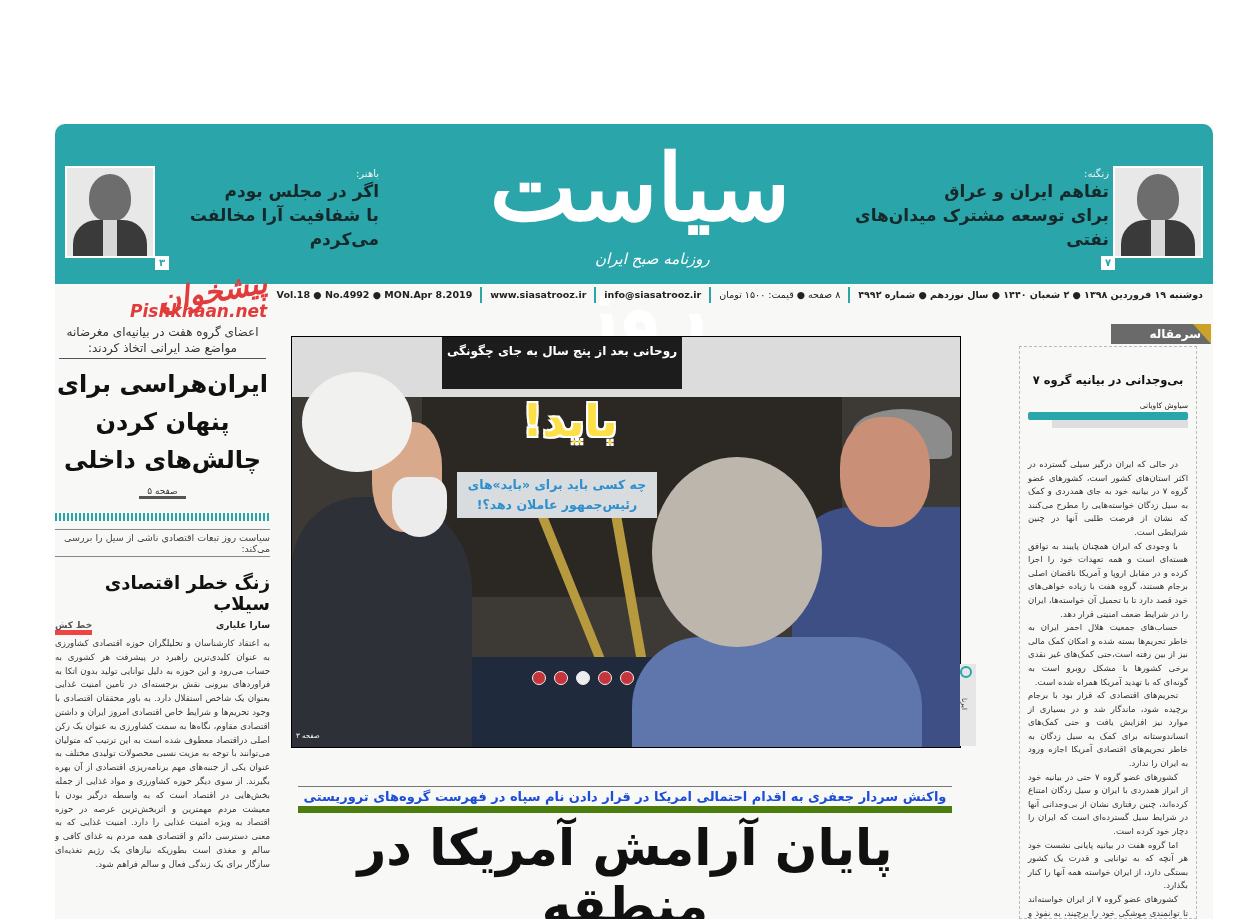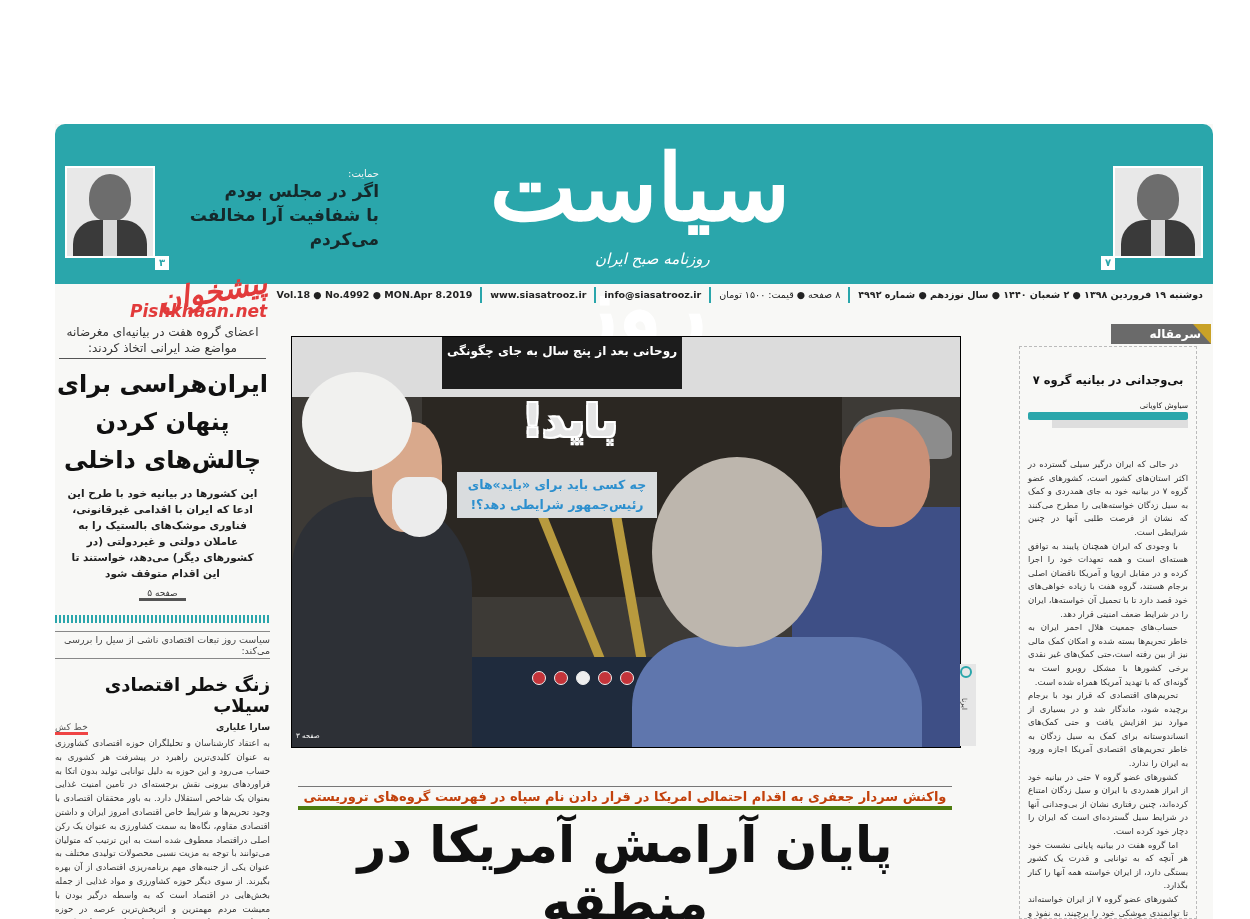--- a/index.html
+++ b/index.html
@@ -32,52 +32,52 @@
   .leftcol { position:absolute; left:0; top:200px; width:215px; direction:rtl; text-align:center; }
   .kicker { font-size:12px; color:#333; line-height:16px; border-bottom:1px solid #555; padding-bottom:2px; margin:0 4px; }
   .lead-title { font-size:24px; font-weight:bold; line-height:38px; margin-top:6px; color:#111; }
   .lead-body { font-size:10.5px; font-weight:bold; line-height:16px; color:#222; margin-top:6px; padding:0 8px; }
   .more-link { font-size:9px; color:#333; margin-top:6px; display:inline-block; border-bottom:3px solid #555; padding:0 8px; }
   .dotrule { height:8px; margin:14px 0 8px; background:repeating-linear-gradient(90deg,#2aa6ab 0 2px,transparent 2px 4px); }
   .kicker2 { font-size:9.5px; color:#444; border-top:1px solid #888; border-bottom:1px solid #888; padding:2px 0; text-align:right; }
   .title2 { font-size:18px; font-weight:bold; text-align:right; margin-top:15px; color:#111; }
   .byline-row { display:flex; justify-content:space-between; margin-top:6px; font-size:9px; }
   .byline { font-weight:bold; color:#222; }
-  .byline-tag { color:#555; border-bottom:3px solid #ef4444; }
+  .byline-tag { color:#555; border-bottom:5px solid #ef4444;font-weight:bold; }
   .body-text { font-size:8.6px; line-height:13.8px; color:#333; text-align:justify; margin-top:2px; }
   
   .photo { position:absolute; left:236px; top:212px; width:668px; height:410px; background:#3d3a36; overflow:hidden; border:1px solid #000000; }
   .ph-ceil { position:absolute; left:0; top:0; width:668px; height:60px; background:#dcdcdc; }
   .ph-tunnel { position:absolute; left:130px; top:60px; width:420px; height:200px; background:#2b2722; }
   .ph-rail1 { position:absolute; left:270px; top:140px; width:10px; height:200px; background:#b89a3e; transform:skewX(22deg); }
   .ph-rail2 { position:absolute; left:330px; top:140px; width:10px; height:200px; background:#b89a3e; transform:skewX(10deg); }
   .ph-cloak { position:absolute; left:0; top:160px; width:180px; height:260px; background:#2d3036; border-radius:70px 90px 0 0; }
   .ph-turban { position:absolute; left:10px; top:35px; width:110px; height:100px; background:#f1f1ef; border-radius:50%; }
   .ph-face1 { position:absolute; left:80px; top:85px; width:70px; height:110px; background:#d9a98c; border-radius:40% 40% 45% 45%; }
   .ph-beard { position:absolute; left:100px; top:140px; width:55px; height:60px; background:#ececec; border-radius:30% 30% 50% 50%; }
   .ph-panel { position:absolute; left:180px; top:320px; width:230px; height:90px; background:#1f2b3d; }
   .ph-btn { position:absolute; width:12px; height:12px; border-radius:50%; background:#c4343a; border:1px solid #eee; }
   .ph-suit2 { position:absolute; left:500px; top:170px; width:170px; height:240px; background:#3e4f86; border-radius:60px 0 0 0; }
   .ph-face2 { position:absolute; left:548px; top:80px; width:90px; height:110px; background:#c99077; border-radius:45%; }
   .ph-hair2 { position:absolute; left:560px; top:72px; width:100px; height:50px; background:#8c8c8c; border-radius:50% 50% 10% 10%; }
   .ph-back { position:absolute; left:340px; top:300px; width:290px; height:120px; background:#5f76ad; border-radius:70px 70px 0 0; }
   .ph-head3 { position:absolute; left:360px; top:120px; width:170px; height:190px; background:#bdb6ad; border-radius:50%; }
   .cap-box { position:absolute; left:150px; top:0; width:240px; height:48px; background:#1c1c1c; color:#fff; direction:rtl;
              text-align:center; font-size:12px; font-weight:bold; line-height:20px; padding-top:4px; }
-  .cap-big { position:absolute; left:208px; top:58px; width:140px; text-align:center; color:#e5e5e5; font-size:44px; font-weight:bold;
+  .cap-big { position:absolute; left:208px; top:58px; width:140px; text-align:center; color:#fde047; font-size:44px; font-weight:bold;
              text-shadow:2px 2px 0 #fff, -2px -2px 0 #fff, 2px -2px 0 #fff, -2px 2px 0 #fff; direction:rtl; }
   .cap-q { position:absolute; left:165px; top:135px; width:200px; background:#d9dcde; color:#2c8fce; direction:rtl; text-align:center;
            font-size:12.5px; font-weight:bold; line-height:20px; padding:3px 0; }
   .ph-pageref { position:absolute; left:4px; top:395px; color:#fff; font-size:7px; }
   .ph-credit { position:absolute; left:905px; top:540px; width:16px; height:82px; background:#e6e6e6; }
   .ph-credit .ico { width:12px; height:12px; border-radius:50%; border:2px solid #2aa6ab; margin:2px 0 0 0; box-sizing:border-box; }
   .ph-credit .txt { font-size:7px; writing-mode:vertical-rl; margin-top:20px; color:#333; }
   
   .bottom { position:absolute; left:236px; top:662px; width:668px; direction:rtl; text-align:center; }
-  .bottom .sup { font-size:13px; font-weight:bold; color:#c2410c; border-top:1px solid #777; border-bottom:4px solid #4d7c0f; display:inline-block; padding:2px 6px; }
+  .bottom .sup { font-size:13px; font-weight:bold; color:#1d4ed8; border-top:1px solid #777; border-bottom:7px solid #4d7c0f; display:inline-block; padding:2px 6px; }
   .bottom .main { font-size:50px; font-weight:bold; color:#111; margin-top:6px; letter-spacing:-1px; }
   
   .edcol { position:absolute; left:948px; top:200px; width:208px; height:595px; }
   .ed-tab { position:absolute; right:0; top:0; width:100px; height:20px; background:#6a6a6a; color:#fff; direction:rtl; font-size:12px;
             font-weight:bold; padding-right:10px; box-sizing:border-box; line-height:20px; }
   .ed-tab-corner { position:absolute; right:0; top:0; width:0; height:0; border-top:20px solid #c9a227; border-left:18px solid transparent; }
   .ed-box { position:absolute; left:16px; top:22px; width:178px; bottom:0; border:1px dashed #bbb; direction:rtl; text-align:right; padding:0 8px; box-sizing:border-box; }
   .ed-title { font-size:11.5px; font-weight:bold; margin-top:26px; color:#111; text-align:center; }
   .ed-author { font-size:7.5px; color:#222; margin-top:14px; text-align:right; }
   .ed-bar1 { height:8px; background:#2aa6ab; margin-top:2px; border-radius:2px; }
@@ -91,34 +91,39 @@
 <div class="page">
 
   <div class="masthead">
 
     <div class="mh-photo" style="right:10px; top:42px;">
       <div class="head"></div>
         <div class="body"></div>
         <div class="shirt"></div>
     </div>
     <div class="pg-badge" style="right:98px; top:132px;">۷</div>
+    <div class="mh-box" style="right:104px; top:44px; width:300px;">
+      <div class="mh-label">زنگنه:</div>
+      <div class="mh-headline">تفاهم ایران و عراق</div>
+      <div class="mh-headline">برای توسعه مشترک میدان‌های نفتی</div>
+    </div>
 
     <div class="logo">
       <div class="logo-main">سیاست روز</div>
       <div class="logo-sub">روزنامه صبح ایران</div>
     </div>
 
     <div class="mh-photo" style="left:10px; top:42px;">
       <div class="head"></div>
         <div class="body"></div>
         <div class="shirt"></div>
     </div>
     <div class="pg-badge" style="left:100px; top:132px;">۳</div>
     <div class="mh-box" style="left:104px; top:44px; width:220px;">
-      <div class="mh-label">حمایت:</div>
+      <div class="mh-label">باهنر:</div>
       <div class="mh-headline">اگر در مجلس بودم</div>
       <div class="mh-headline">با شفافیت آرا مخالفت می‌کردم</div>
     </div>
   </div>
 
   <div class="infobar">
     <div class="seg">دوشنبه ۱۹ فروردین ۱۳۹۸ ● ۲ شعبان ۱۴۴۰ ● سال نوزدهم ● شماره ۴۹۹۲</div>
     <div class="seg" style="font-weight:normal;">۸ صفحه ● قیمت: ۱۵۰۰ تومان</div>
     <div class="seg" style="direction:ltr;">info@siasatrooz.ir</div>
     <div class="seg" style="direction:ltr;">www.siasatrooz.ir</div>
@@ -127,21 +132,20 @@
 
   <div class="watermark">
     <span class="fa">پیشخوان</span>
     <span class="en">Pishkhaan.net</span>
   </div>
 
   <div class="leftcol">
     <div>
       <div class="kicker">اعضای گروه هفت در بیانیه‌ای مغرضانه مواضع ضد ایرانی اتخاذ کردند:</div>
       <div class="lead-title">ایران‌هراسی برای پنهان کردن چالش‌های داخلی</div>
-      <div class="lead-body">این کشورها در بیانیه خود با طرح این ادعا که ایران با اقدامی غیرقانونی، فناوری موشک‌های بالستیک را به عاملان دولتی و غیردولتی (در کشورهای دیگر) می‌دهد، خواستند تا این اقدام متوقف شود</div>
       <div class="more-link">صفحه ۵</div>
     </div>
     <div class="dotrule"></div>
     <div>
       <div class="kicker2">سیاست روز تبعات اقتصادی ناشی از سیل را بررسی می‌کند:</div>
       <div class="title2">زنگ خطر اقتصادی سیلاب</div>
       <div class="byline-row">
         <span class="byline">سارا علیاری</span>
         <span class="byline-tag">خط کش</span>
       </div>
@@ -171,21 +175,21 @@
     <div class="ph-face2"></div>
     <div class="ph-back"></div>
     <div class="ph-head3"></div>
 
     <div class="cap-box">
       <div>روحانی بعد از پنج سال به جای چگونگی</div>
     </div>
     <div class="cap-big">باید!</div>
     <div class="cap-q">
       <div>چه کسی باید برای «باید»های</div>
-      <div>رئیس‌جمهور شرایطی دهد؟!</div>
+      <div>رئیس‌جمهور عاملان دهد؟!</div>
     </div>
     <div class="ph-pageref">صفحه ۳</div>
   </div>
   <div class="ph-credit">
     <div class="ico"></div>
     <div class="txt">ایرنا</div>
   </div>
 
   <div class="bottom">
     <div class="sup">واکنش سردار جعفری به اقدام احتمالی امریکا در قرار دادن نام سپاه در فهرست گروه‌های تروریستی</div>

